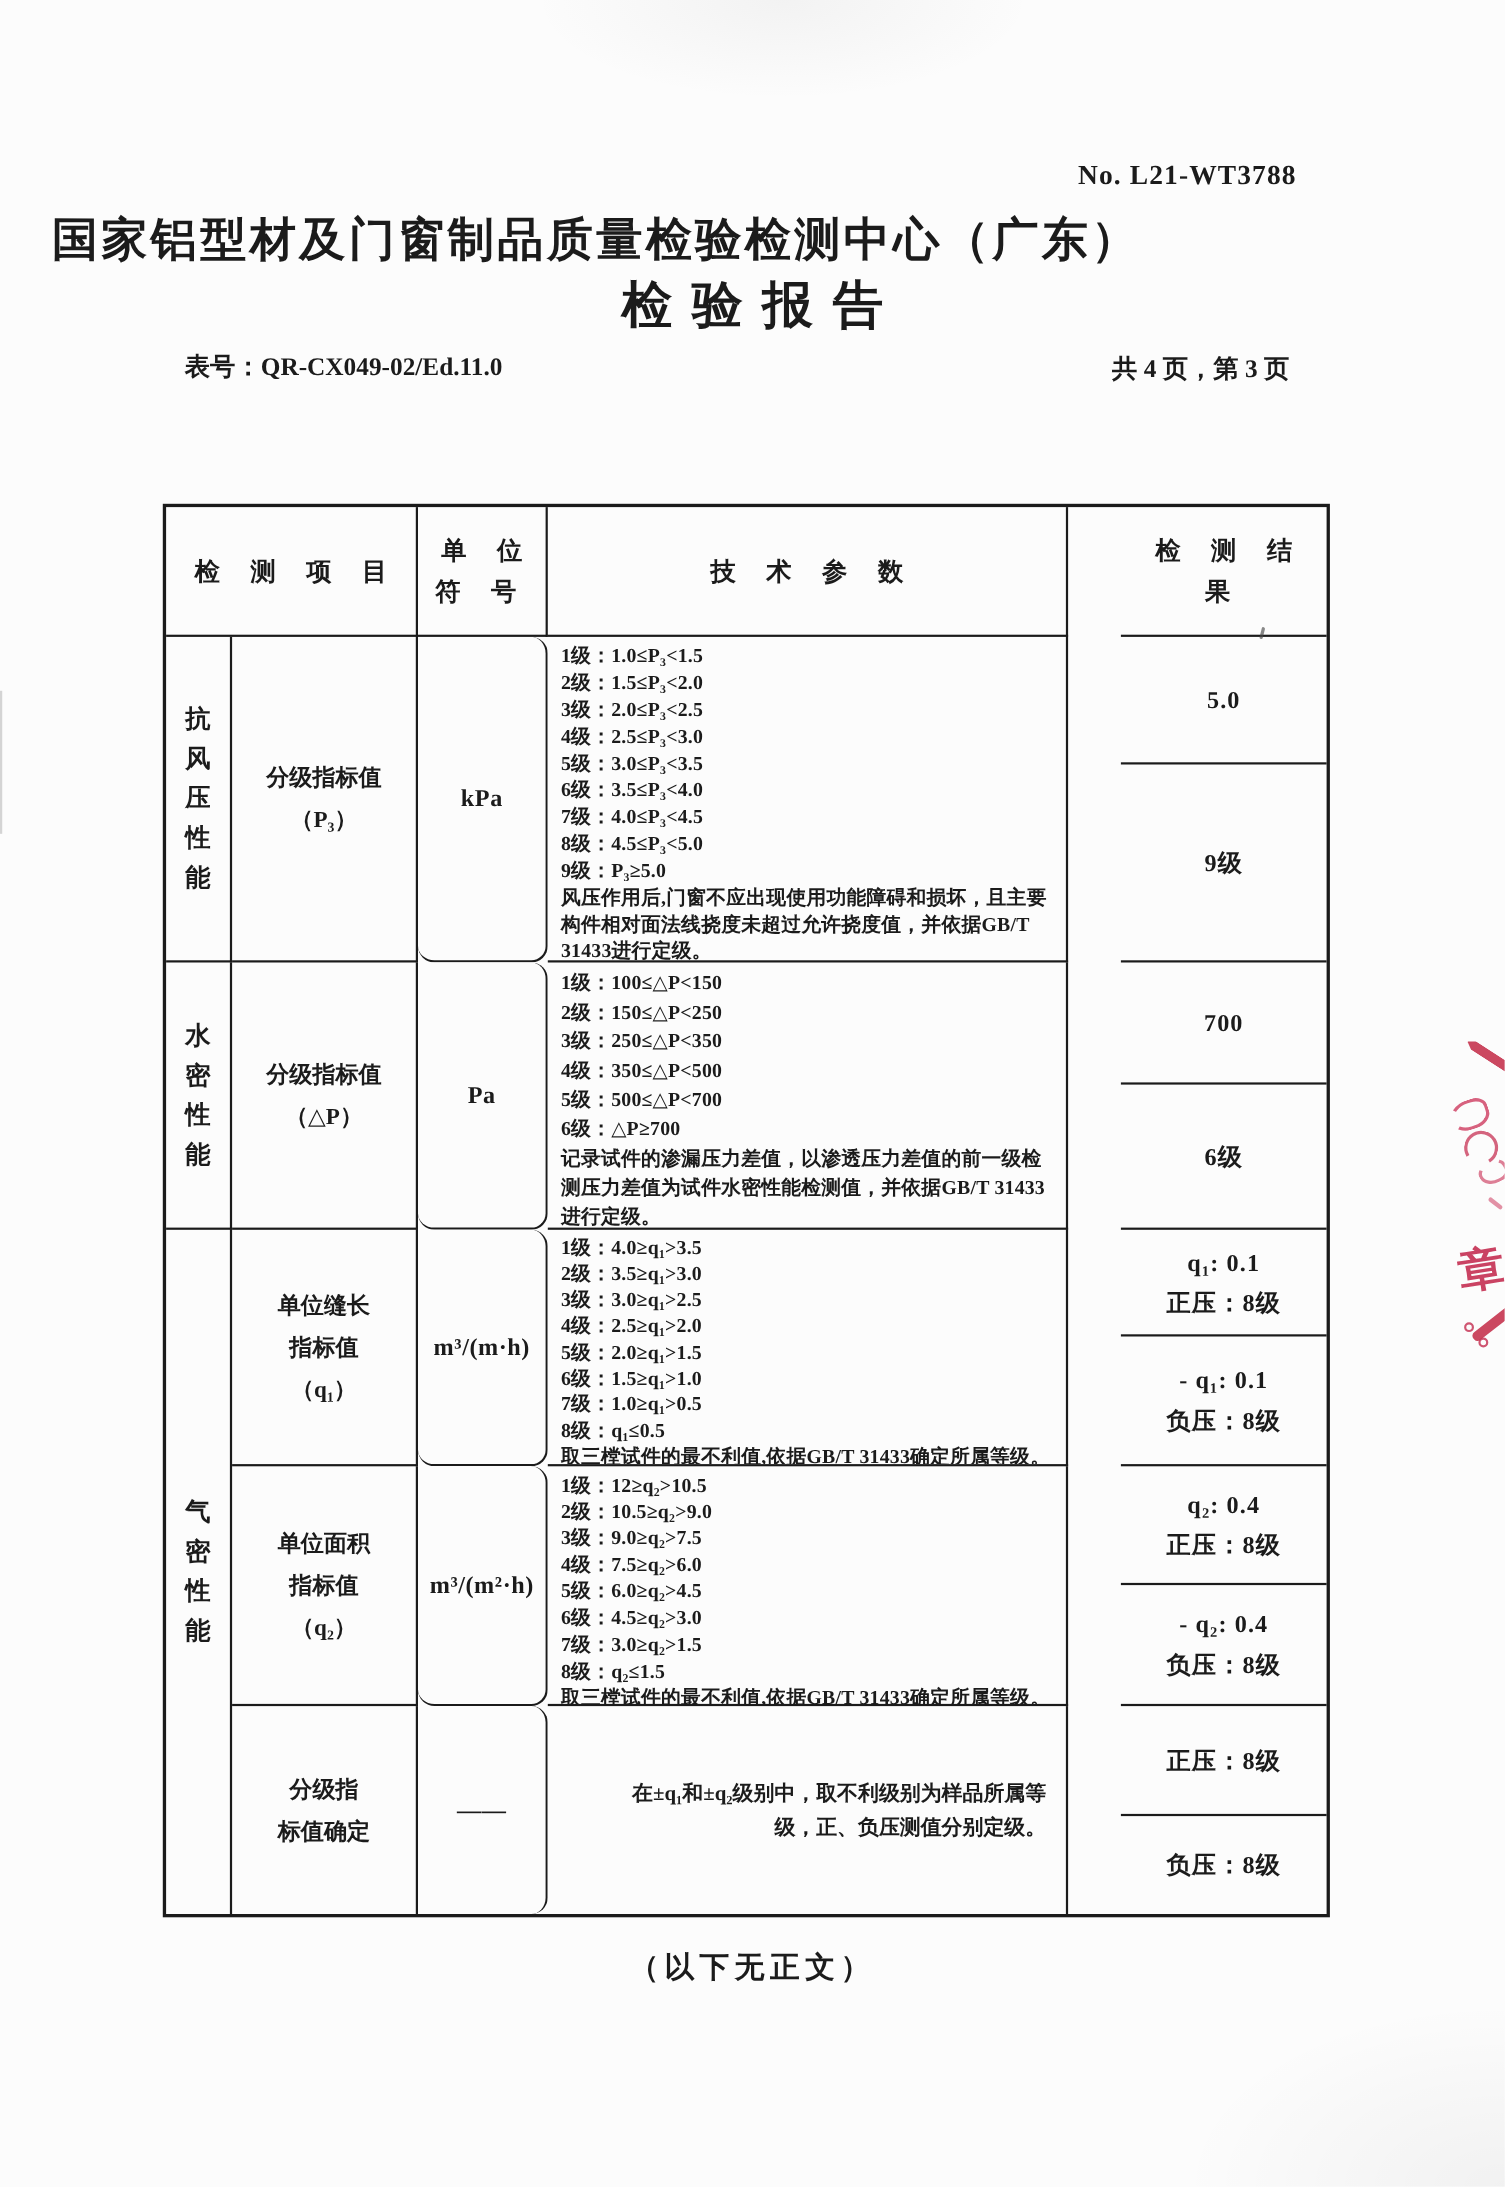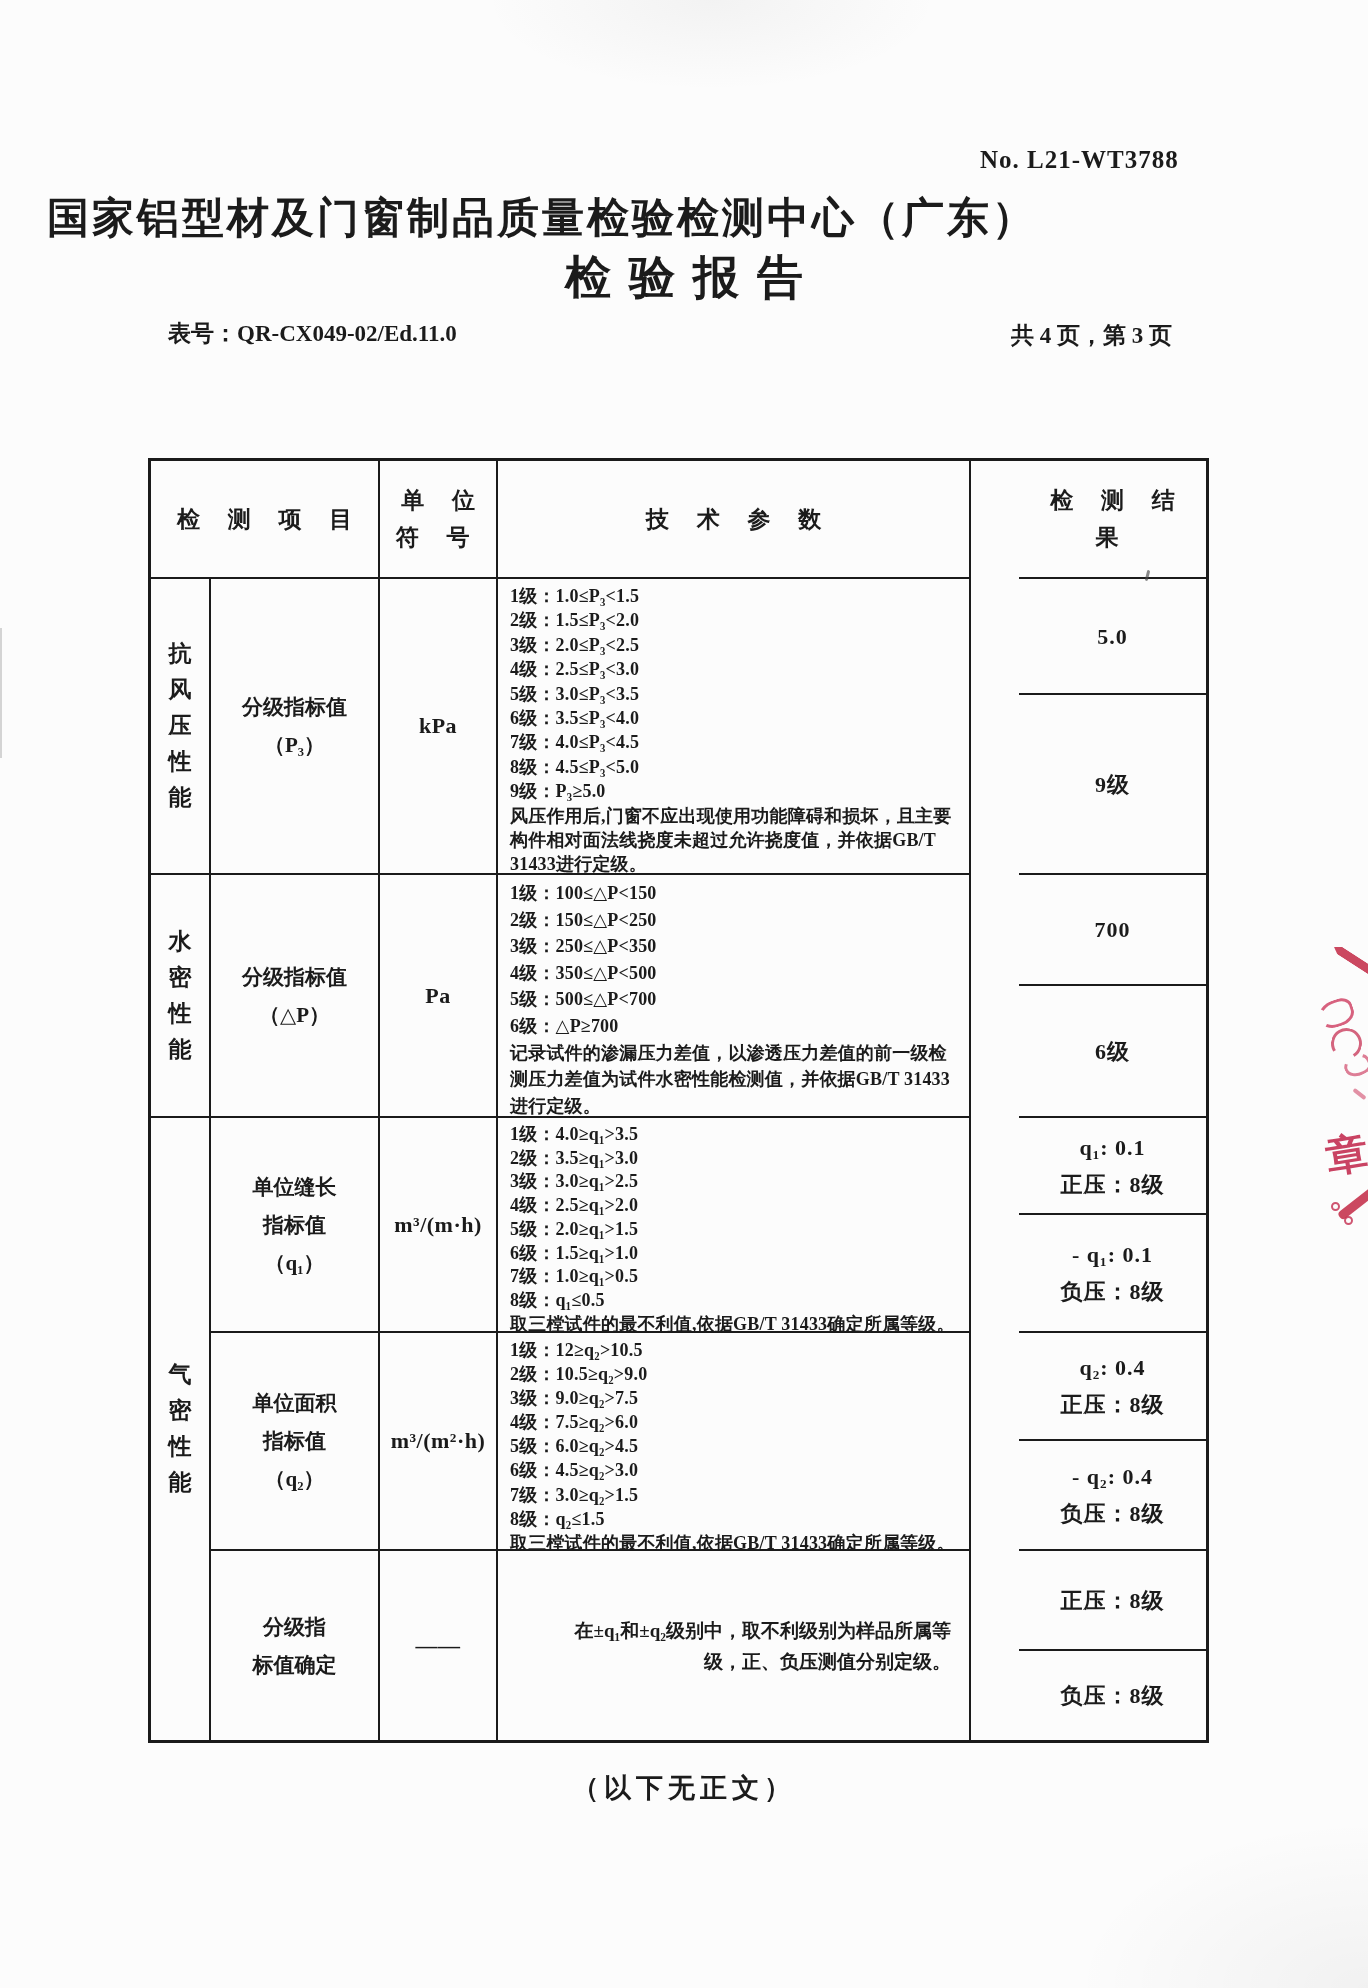--- a/index.html
+++ b/index.html
@@ -39,21 +39,21 @@
     border-bottom:2px solid #1b1b1b;
     display:flex; align-items:center; justify-content:center;
     text-align:center; white-space:pre-line; overflow:hidden;
   }
   .no-r { border-right:none;margin-left:48px; }
   .no-b { border-bottom:none; }
 
   .th   { font-size:23px; font-weight:bold; letter-spacing:11px; line-height:37px; text-indent:11px; }
   .cat  { font-size:23px; font-weight:bold; line-height:36px; }
   .sub  { font-size:21px; font-weight:bold; line-height:38px; }
-  .unit { font-size:22px; font-weight:bold; letter-spacing:0.5px; }
+  .unit { font-size:22px; font-weight:bold; letter-spacing:0.5px;border-radius:15px; }
   .res  { font-size:22px; font-weight:bold; line-height:37px; letter-spacing:1px; }
 
   .param {
     display:block; text-align:left; font-size:18px; font-weight:bold;
     padding:5px 8px 0 12px; letter-spacing:0.2px;
   }
   .lh-wind  { line-height:24.4px; }
   .lh-water { line-height:26.6px; }
   .lh-q1    { line-height:23.7px; }
   .lh-q2    { line-height:24.1px; }

